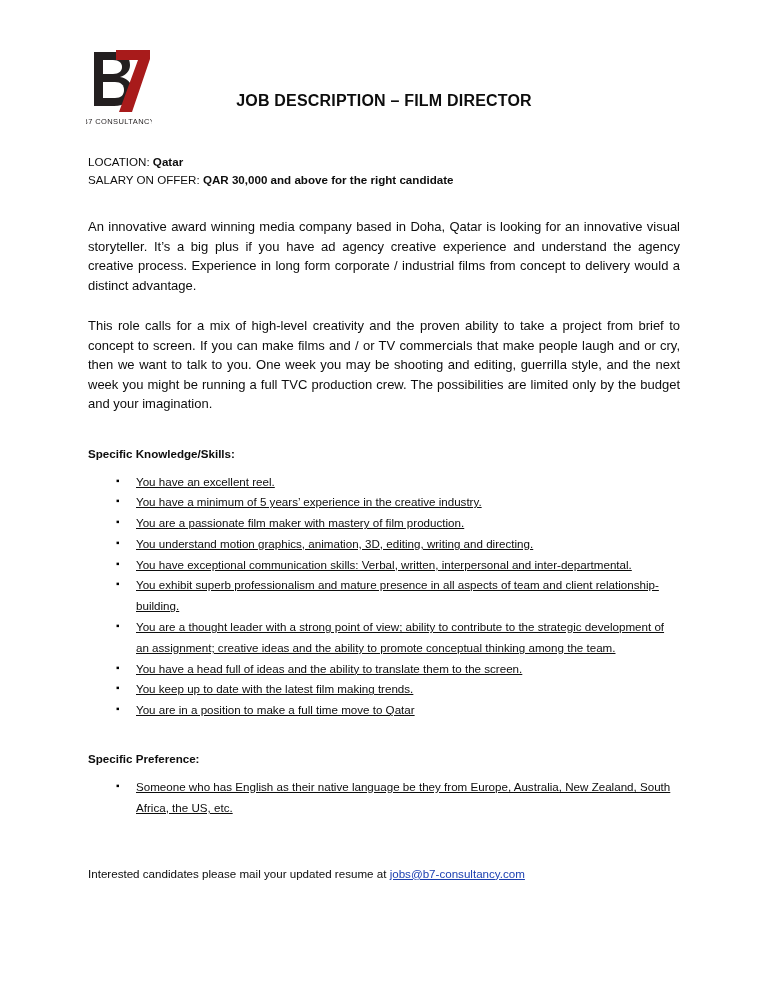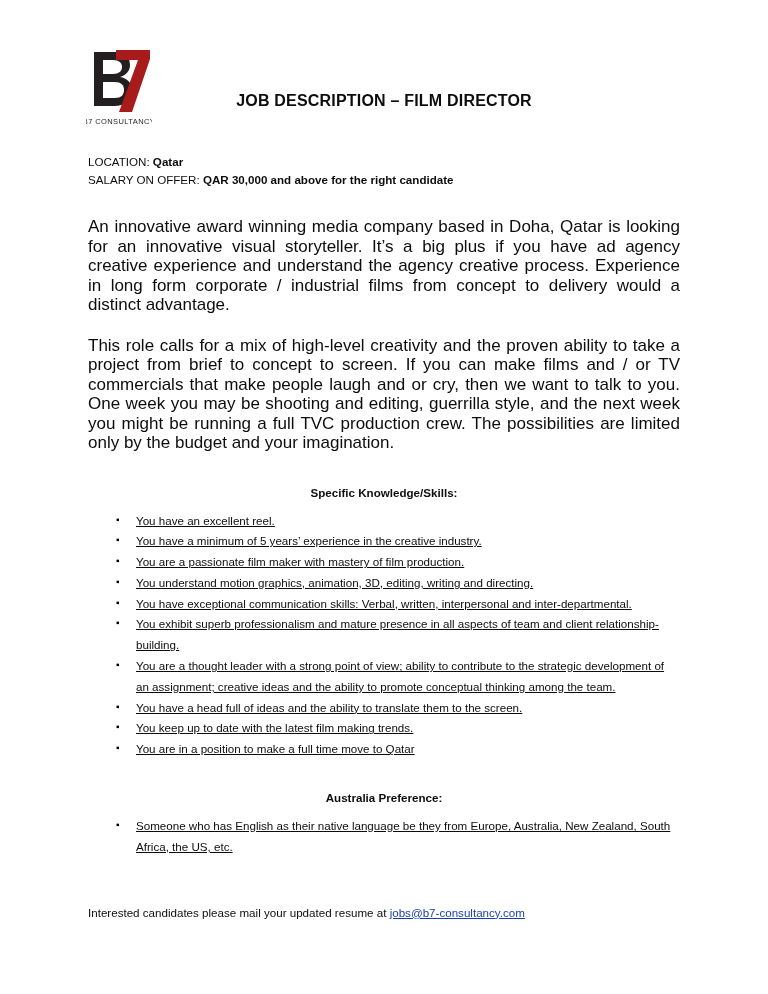--- a/index.html
+++ b/index.html
@@ -47,32 +47,31 @@
   .meta {
     margin-top: 47px;
     font-size: 11.6px;
     line-height: 18px;
   }
   .meta .lbl { font-weight: normal; }
   .meta .val { font-weight: bold; }
 
   
   p.body-par {
-    font-size: 17px;
+    font-size: 13px;
     line-height: 19.5px;
     text-align: justify;
     margin: 21px 0 0 0;
   }
   p.body-par.first { margin-top: 28px; }
 
   .section-head {
     font-size: 11.6px;
     font-weight: bold;
     margin-top: 33px;
-    text-align: center;
   }
   .section-head.pref { margin-top: 31px; }
 
   ul.bullets {
     list-style: none;
     margin: 12px 0 0 0;
     padding: 0;
     text-decoration: underline;
   }
   ul.bullets li {
@@ -139,21 +138,21 @@
     <li>You are a passionate film maker with mastery of film production.</li>
     <li>You understand motion graphics, animation, 3D, editing, writing and directing.</li>
     <li>You have exceptional communication skills: Verbal, written, interpersonal and inter-departmental.</li>
     <li>You exhibit superb professionalism and mature presence in all aspects of team and client relationship-building.</li>
     <li>You are a thought leader with a strong point of view; ability to contribute to the strategic development of an assignment; creative ideas and the ability to promote conceptual thinking among the team.</li>
     <li>You have a head full of ideas and the ability to translate them to the screen.</li>
     <li>You keep up to date with the latest film making trends.</li>
     <li>You are in a position to make a full time move to Qatar</li>
   </ul>
 
-  <div class="section-head pref">Australia Preference:</div>
+  <div class="section-head pref">Specific Preference:</div>
   <ul class="bullets">
     <li>Someone who has English as their native language be they from Europe, Australia, New Zealand, South Africa, the US, etc.</li>
   </ul>
 
   <div class="closing">
     <span>Interested candidates please mail your updated resume at </span><a class="mailto" href="#">jobs@b7-consultancy.com</a>
   </div>
 
 </div>
 

